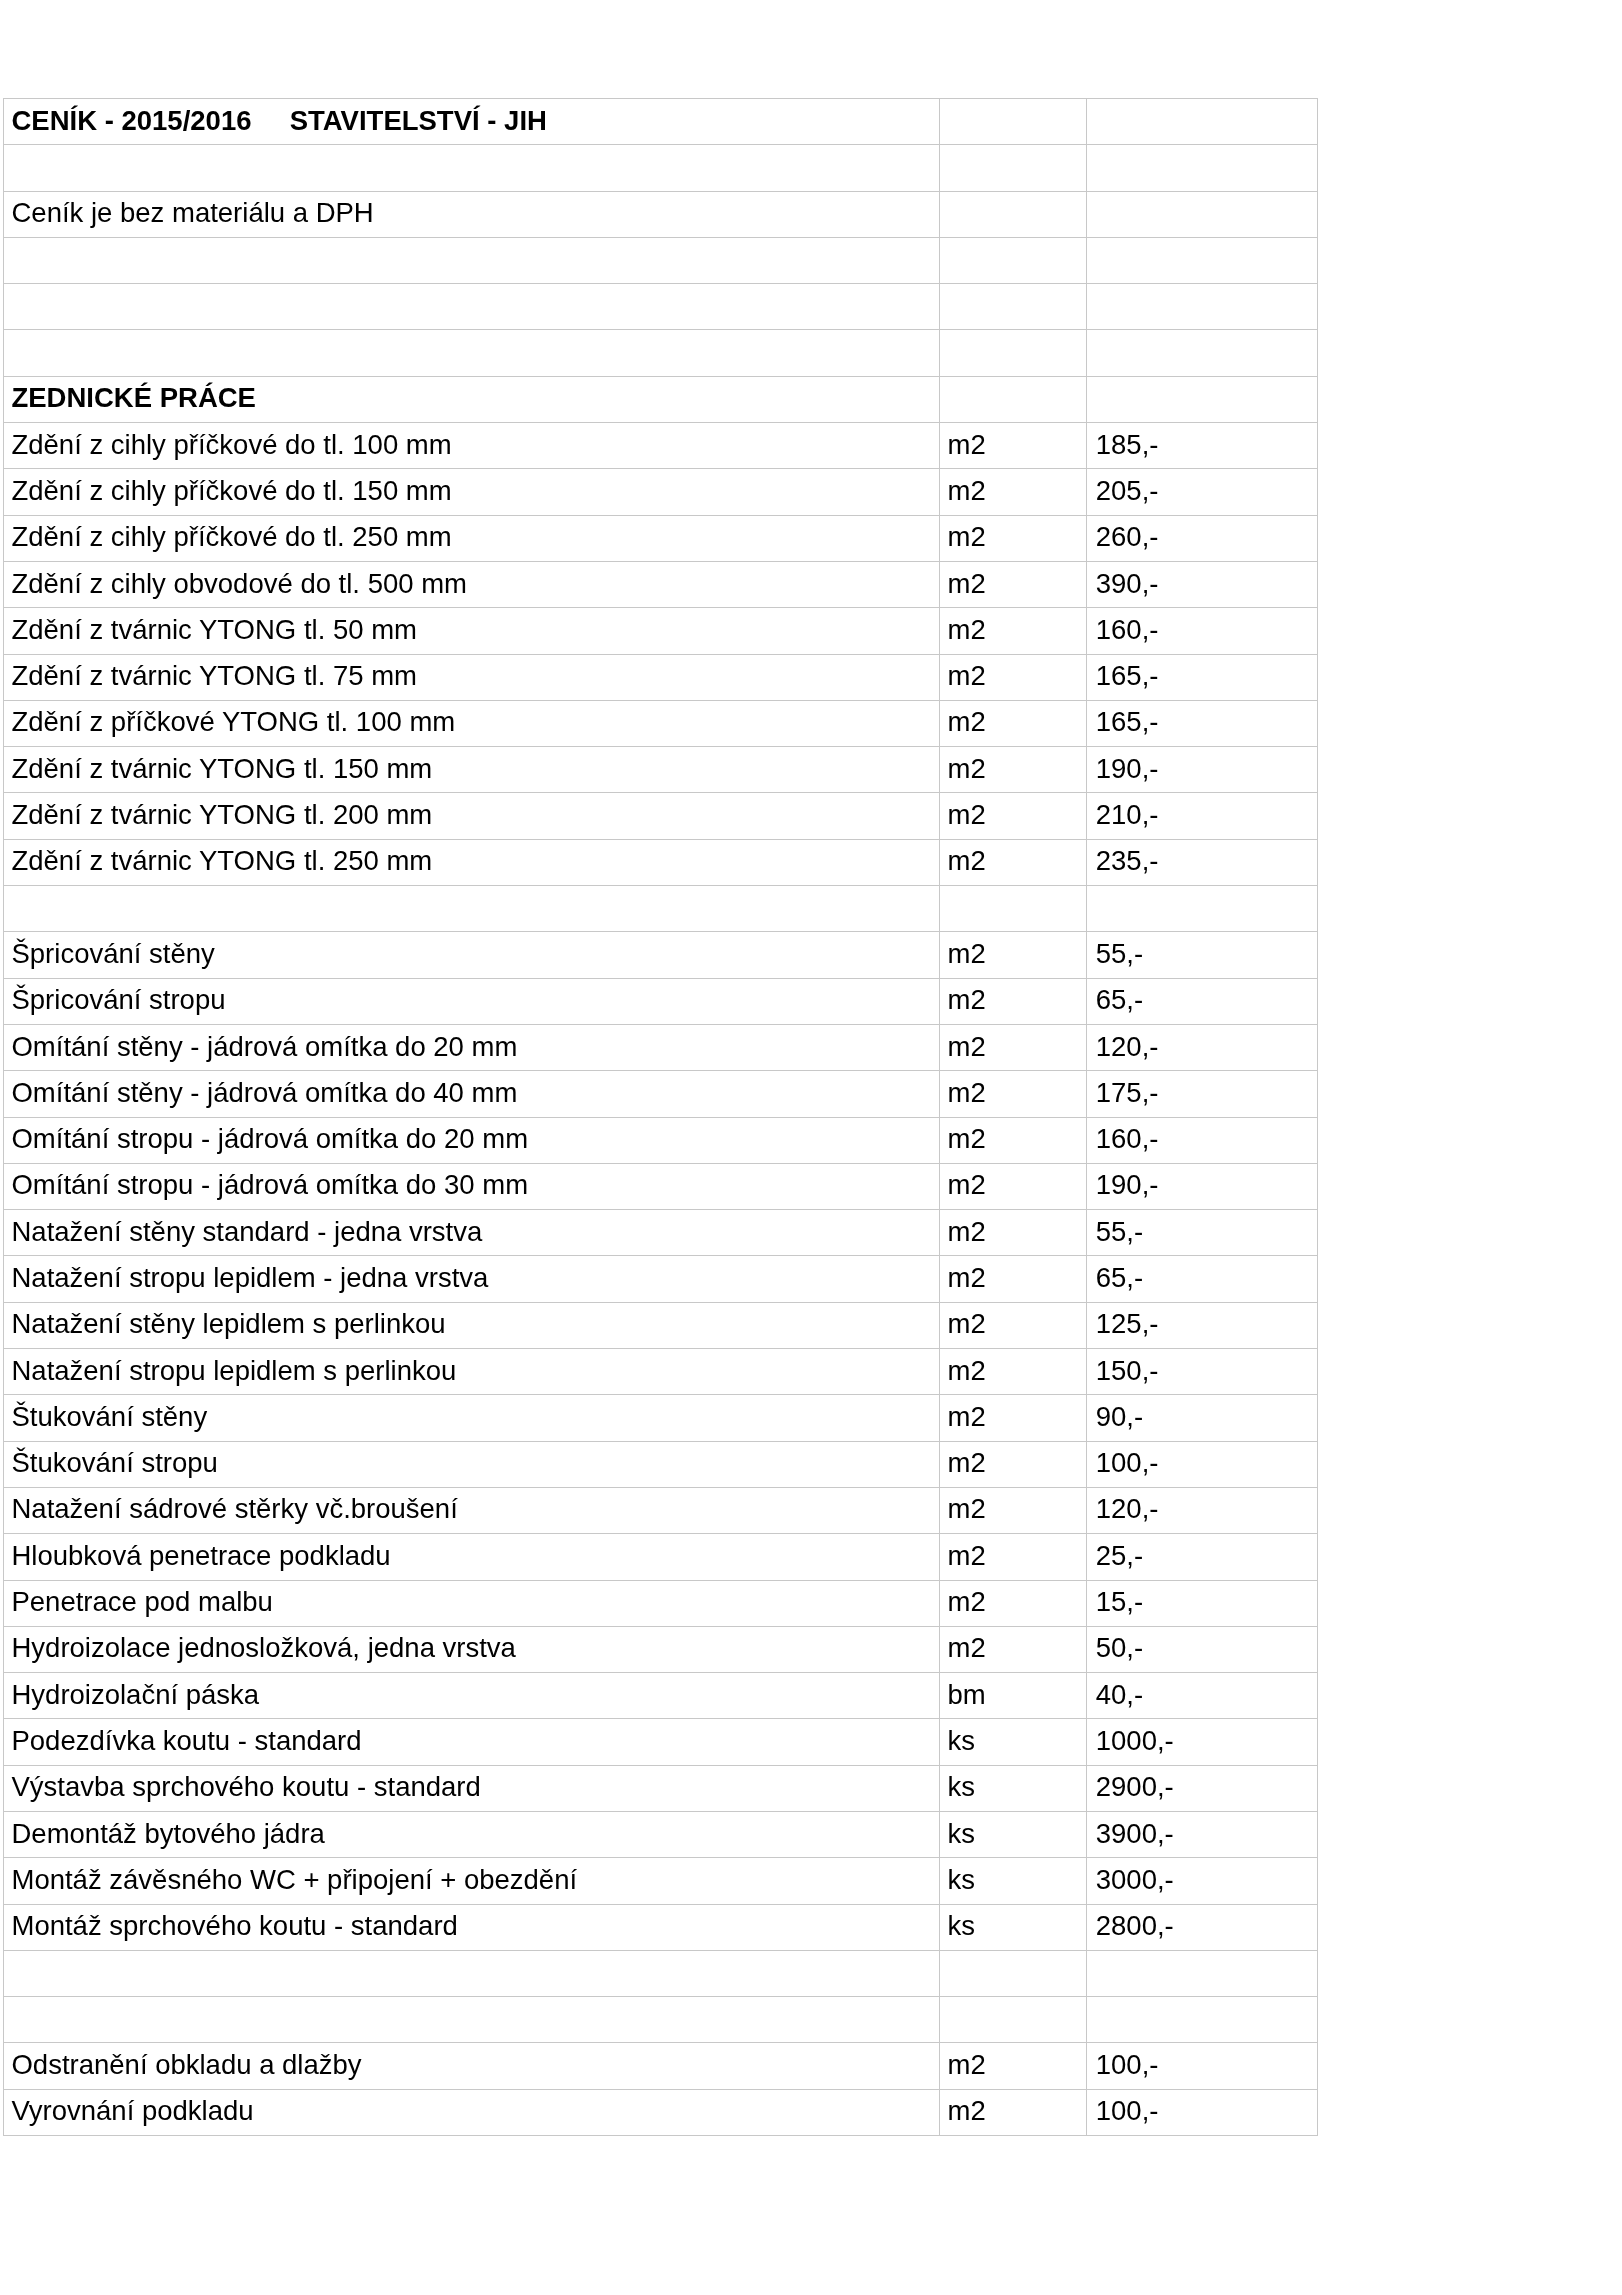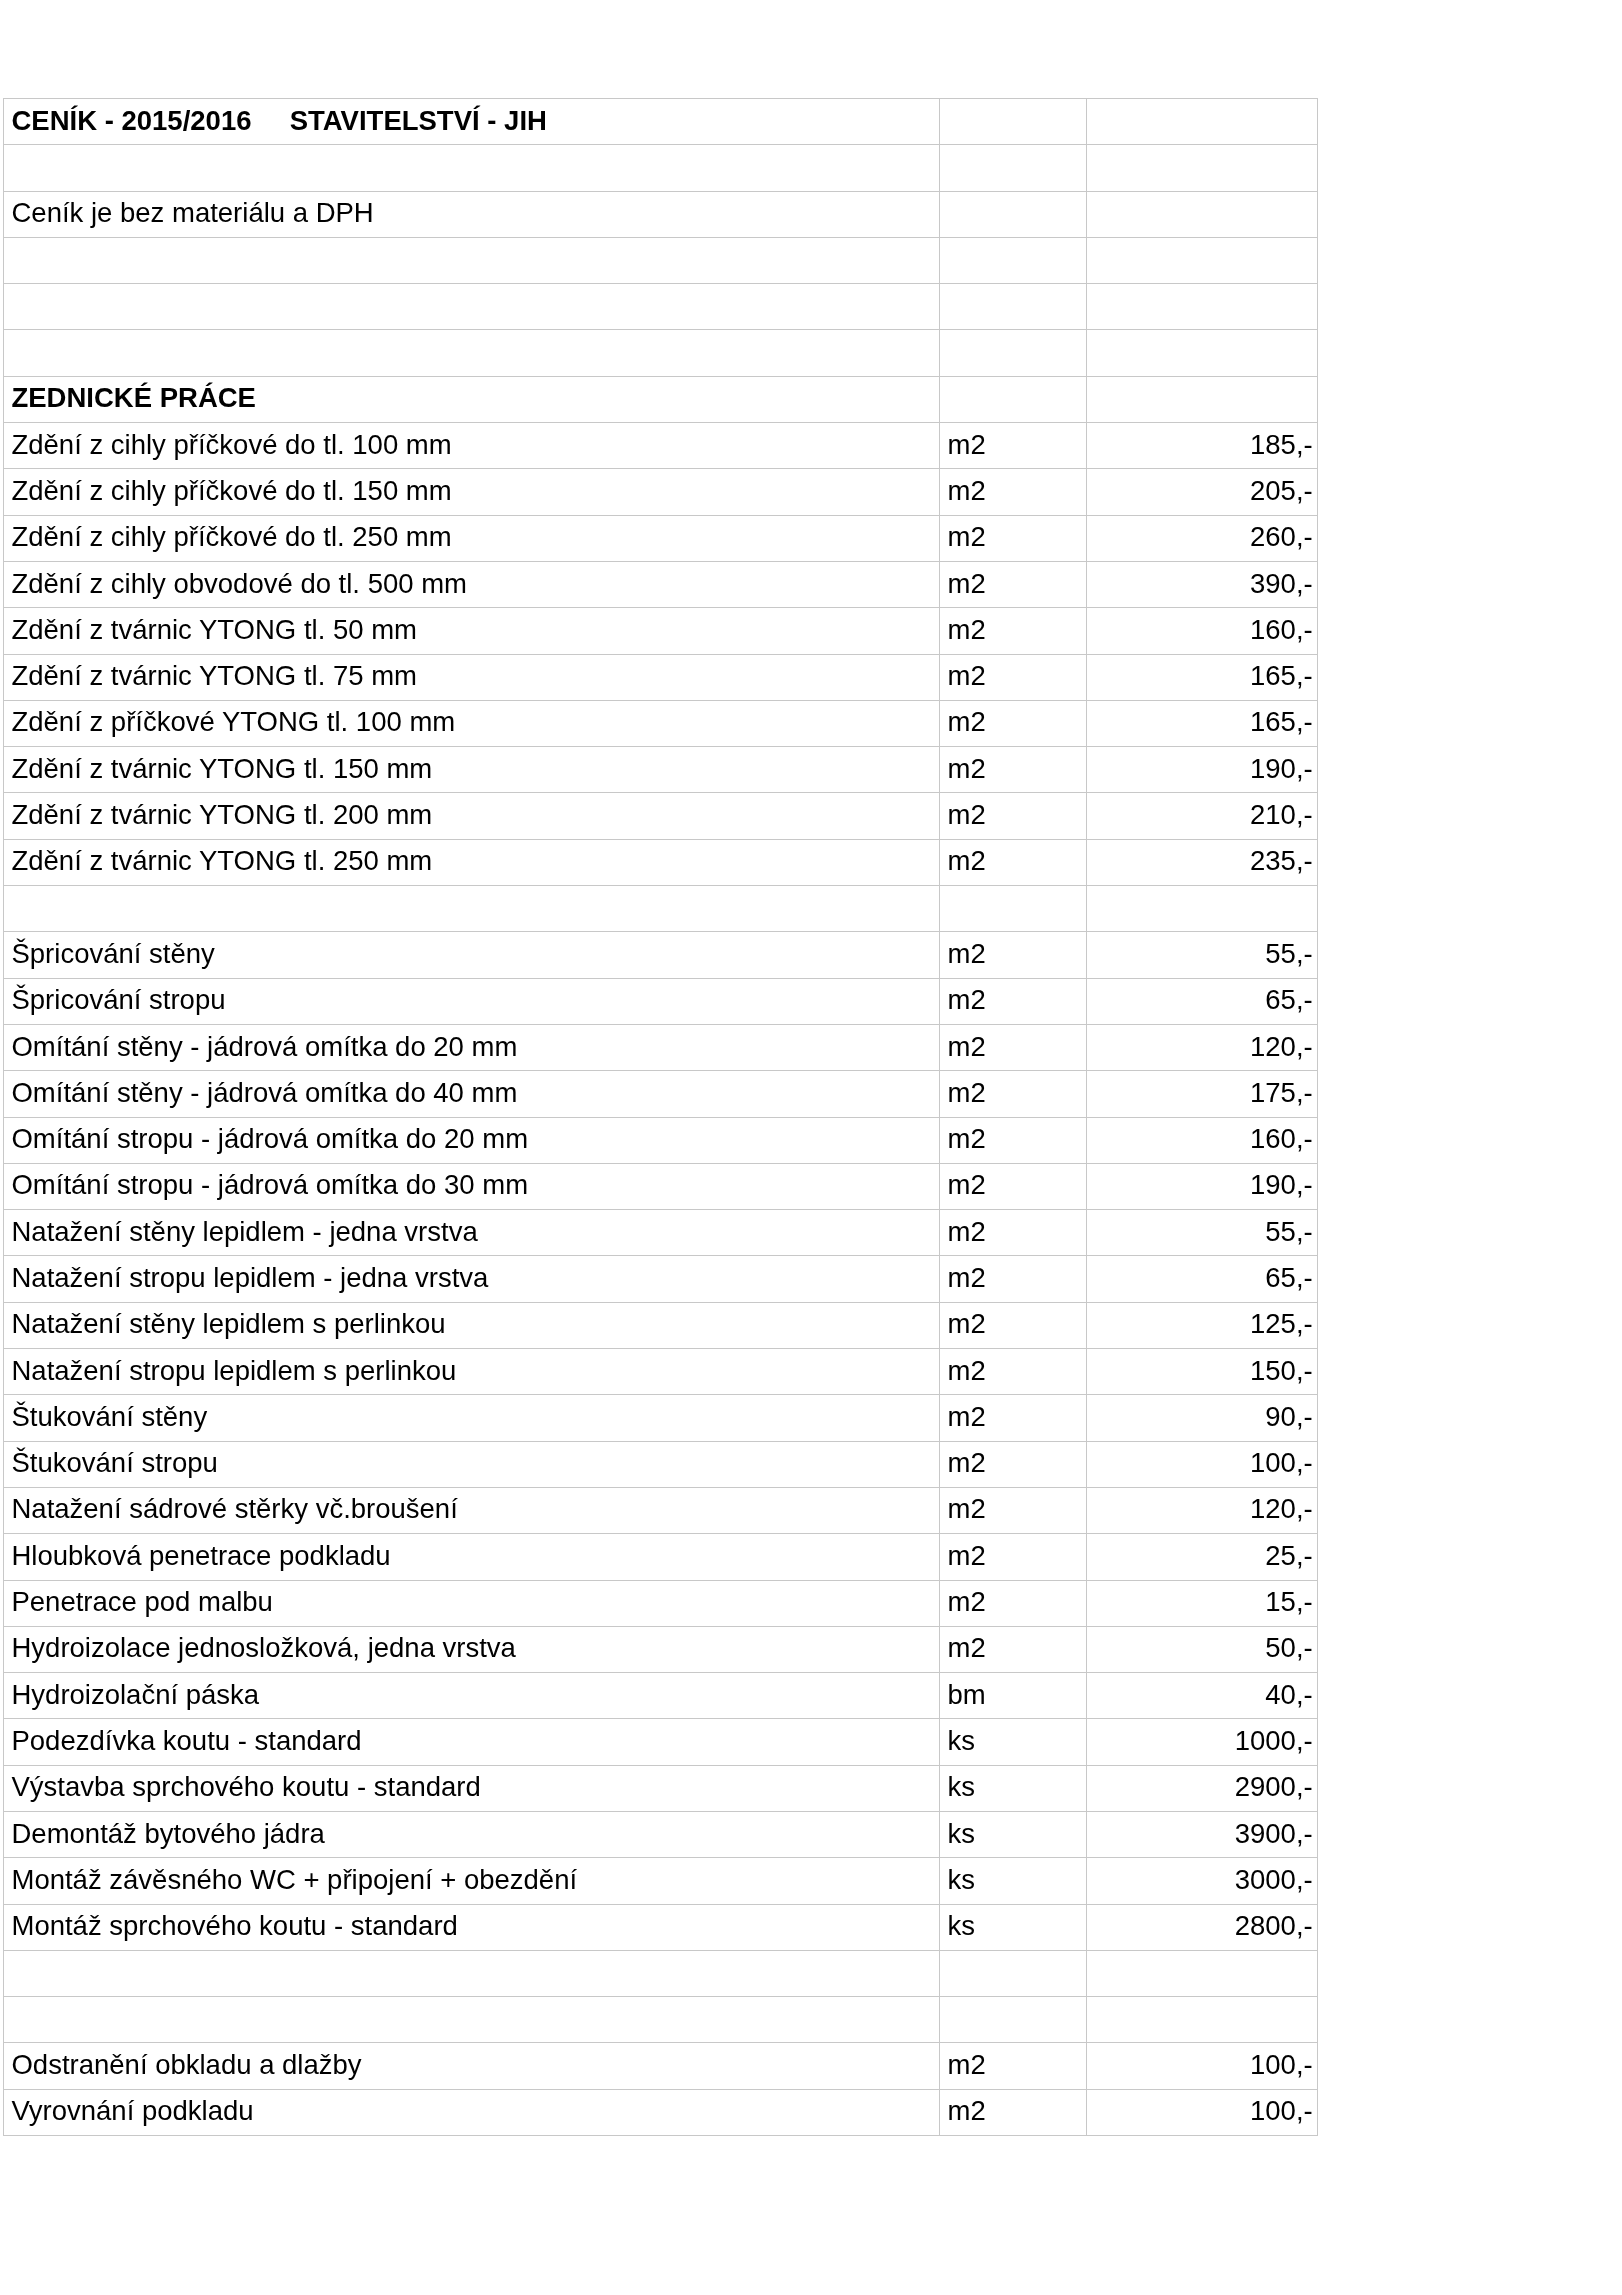--- a/index.html
+++ b/index.html
@@ -31,21 +31,21 @@
     border: 1.3px solid var(--grid-color, #c8c8c8);
     height: 44px;
     font-size: 27.5px;
     line-height: 1.05;
     vertical-align: middle;
     padding: 0 3.9px 1.3px 7.9px;
     white-space: pre;
     overflow: hidden;
   }
   td.item-unit-cell  { padding-left: 7.9px; }
-  td.item-price-cell { padding-left: 9.2px; text-align: right; }
+  td.item-price-cell { padding-left: 9.2px; }
   tr.row-title td,
   tr.row-section td {
     font-weight: bold;
   }
 </style>
 </head>
 <body style="background: rgb(255, 255, 255);">
 
 <div class="page">
   <table class="price-table">
@@ -169,21 +169,21 @@
           <td class="item-description-cell">Omítání stropu - jádrová omítka do 20 mm</td>
           <td class="item-unit-cell">m2</td>
           <td class="item-price-cell">160,-</td>
         </tr>
         <tr class="row-item">
           <td class="item-description-cell">Omítání stropu - jádrová omítka do 30 mm</td>
           <td class="item-unit-cell">m2</td>
           <td class="item-price-cell">190,-</td>
         </tr>
         <tr class="row-item">
-          <td class="item-description-cell">Natažení stěny lepidlem - jedna vrstva</td>
+          <td class="item-description-cell">Natažení stěny standard - jedna vrstva</td>
           <td class="item-unit-cell">m2</td>
           <td class="item-price-cell">55,-</td>
         </tr>
         <tr class="row-item">
           <td class="item-description-cell">Natažení stropu lepidlem - jedna vrstva</td>
           <td class="item-unit-cell">m2</td>
           <td class="item-price-cell">65,-</td>
         </tr>
         <tr class="row-item">
           <td class="item-description-cell">Natažení stěny lepidlem s perlinkou</td>

